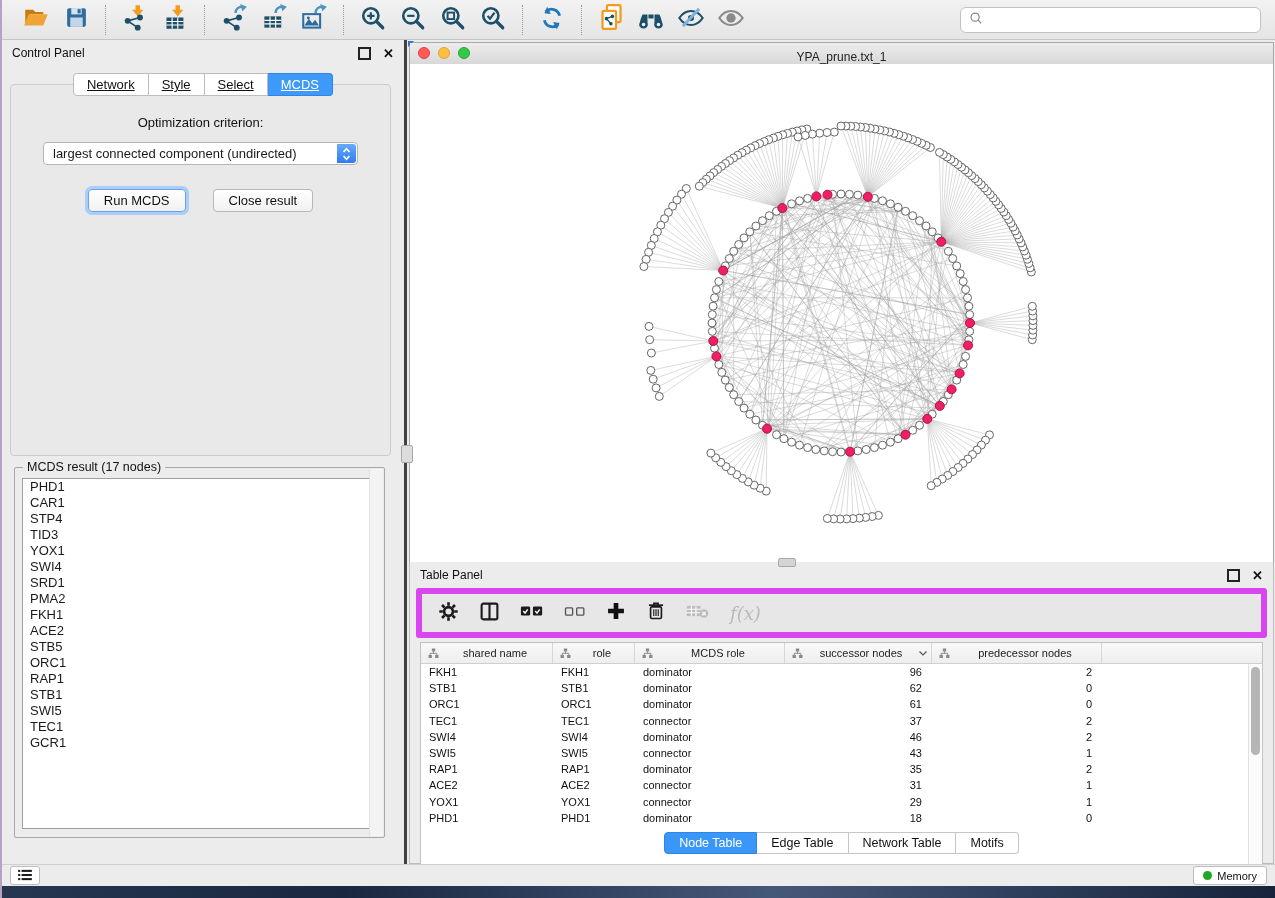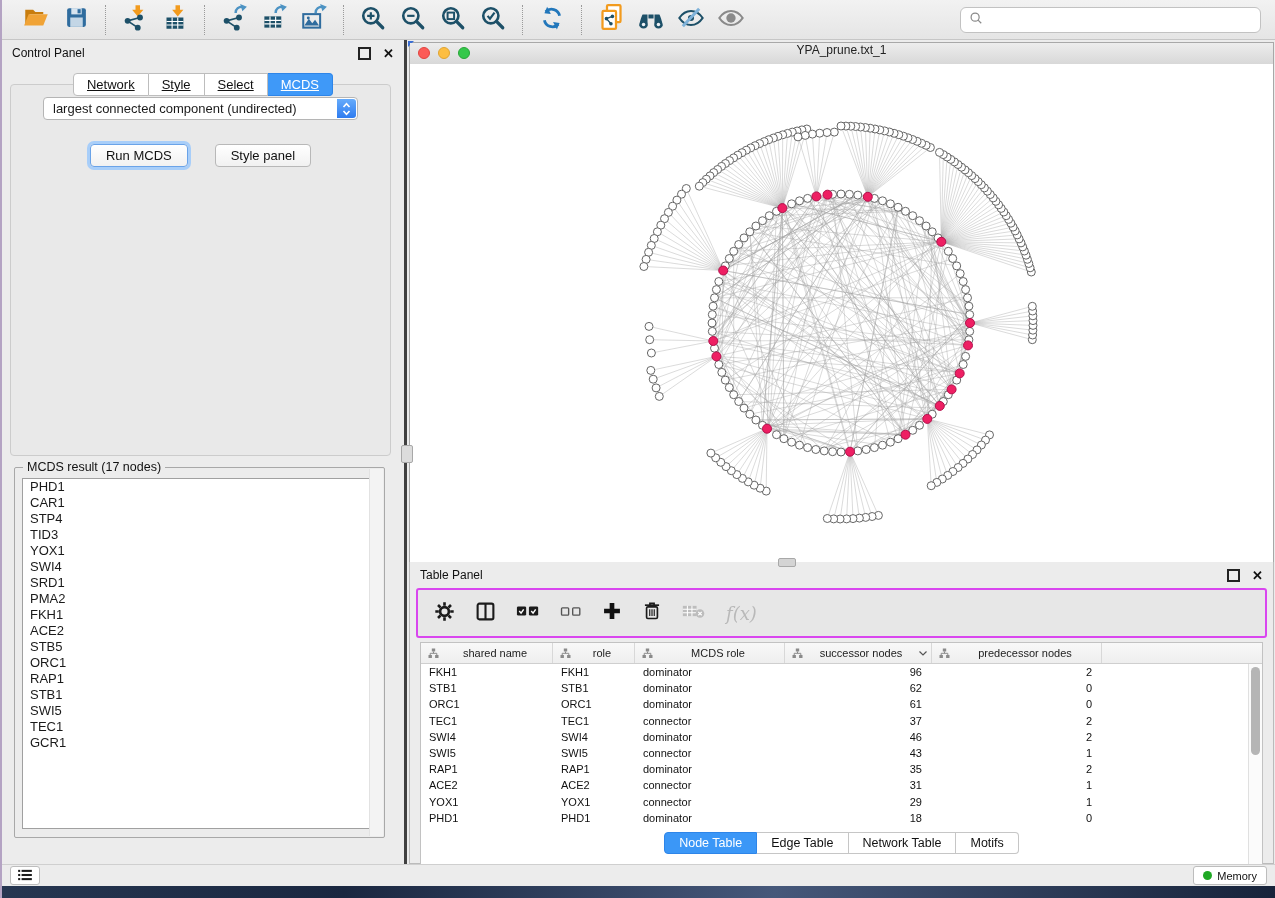--- a/index.html
+++ b/index.html
@@ -48,34 +48,34 @@
   .result-list{position:absolute;left:7px;right:7px;top:10px;bottom:8px;background:#fff;border:1px solid #a0a0a0;overflow:hidden;}
   .result-item{font-size:13px;line-height:16px;padding-left:7px;}
   .ltrack{position:absolute;top:1px;bottom:1px;right:1px;width:13px;background:#f3f3f3;border-left:1px solid #e2e2e2;}
 
   
   .right-col{position:absolute;left:405px;top:40px;right:0;bottom:22px;}
   .net-window{position:absolute;left:2px;top:2px;right:1px;height:521px;background:#fff;
               border:1px solid #a8a8a8;box-sizing:border-box;}
   .corner{position:absolute;left:-2px;top:-2px;width:0;height:0;border-left:6px solid #3b6fd4;border-bottom:6px solid transparent;}
   .net-titlebar{height:21px;background:linear-gradient(#ededed,#d8d8d8);border-bottom:1px solid #b3b3b3;
-                position:relative;display:flex;align-items:flex-start;justify-content:center;font-size:12px;color:#222;}
+                position:relative;display:flex;align-items:flex-end;justify-content:center;font-size:12px;color:#222;}
   .lights{position:absolute;left:8px;top:4px;display:flex;gap:8px;}
   .light{width:12px;height:12px;border-radius:50%;box-sizing:border-box;}
   .light.red{background:#fc5b57;border:1px solid #e2443f;}
   .light.yellow{background:#fdbe41;border:1px solid #e0a431;}
   .light.green{background:#34c84a;border:1px solid #27a537;}
   .net-canvas{position:absolute;left:0;top:21px;right:0;bottom:0;background:#fff;overflow:hidden;}
 
   
   .table-panel{position:absolute;left:2px;top:522px;right:1px;bottom:0;background:#ececec;
                border:1px solid #bbb;border-top:none;box-sizing:border-box;}
   .tp-header{height:26px;display:flex;align-items:center;padding:0 10px;font-size:12px;color:#111;}
   .tp-toolbar{position:absolute;left:6px;right:6px;top:26px;height:50px;background:#e7e7e7;
-              border:2px solid #d946ef;border-radius:3px;display:flex;align-items:center;gap:20px;padding:0 16px;box-sizing:border-box;}
+              border:6px solid #d946ef;border-radius:3px;display:flex;align-items:center;gap:20px;padding:0 16px;box-sizing:border-box;}
   .tpbtn{display:flex;align-items:center;justify-content:center;}
   .fx{font-family:"DejaVu Serif",serif;font-style:italic;font-size:18px;color:#b9b9b9;}
   .tp-table{position:absolute;left:10px;right:10px;top:80px;height:234px;background:#fff;border:1px solid #c2c2c2;box-sizing:border-box;}
   .thead{display:flex;height:21px;background:linear-gradient(#f8f8f8,#eeeeee);border-bottom:1px solid #cfcfcf;box-sizing:border-box;}
   .th{display:flex;align-items:center;gap:3px;padding:0 4px 0 7px;border-right:1px solid #d8d8d8;
       font-size:11px;color:#222;box-sizing:border-box;}
   .th-label{flex:1;text-align:center;white-space:nowrap;overflow:hidden;}
   .th.fill{flex:1;border-right:none;}
   .tbody{position:absolute;left:0;right:13px;top:21px;bottom:0;overflow:hidden;}
   .tr{display:flex;height:16.2px;align-items:center;font-size:11px;color:#111;}
@@ -271,31 +271,32 @@
           <span class="close-x">✕</span>
         </span>
       </div>
       <div class="ctabs">
           <div class="ctab">Network</div>
           <div class="ctab">Style</div>
           <div class="ctab">Select</div>
           <div class="ctab active">MCDS</div>
         </div>
       <div class="cp-body">
+        <div class="opt-label">Optimization criterion:</div>
         <div class="select">
           <span>largest connected component (undirected)</span>
           <span class="stepper">
               <svg width="11" height="14" viewBox="0 0 11 14">
                 <path d="M2.5 5l3-3.4L8.5 5M2.5 9l3 3.4L8.5 9" fill="none" stroke="#fff" stroke-width="1.6"></path>
               </svg>
             </span>
         </div>
         <div class="btn-row">
           <button class="btn focused">Run MCDS</button>
-          <button class="btn">Style panel</button>
+          <button class="btn">Close result</button>
         </div>
       </div>
       <div class="groupbox">
         <div class="legend">MCDS result (17 nodes)</div>
         <div class="result-list">
             <div class="result-item">PHD1</div>
             <div class="result-item">CAR1</div>
             <div class="result-item">STP4</div>
             <div class="result-item">TID3</div>
             <div class="result-item">YOX1</div>

